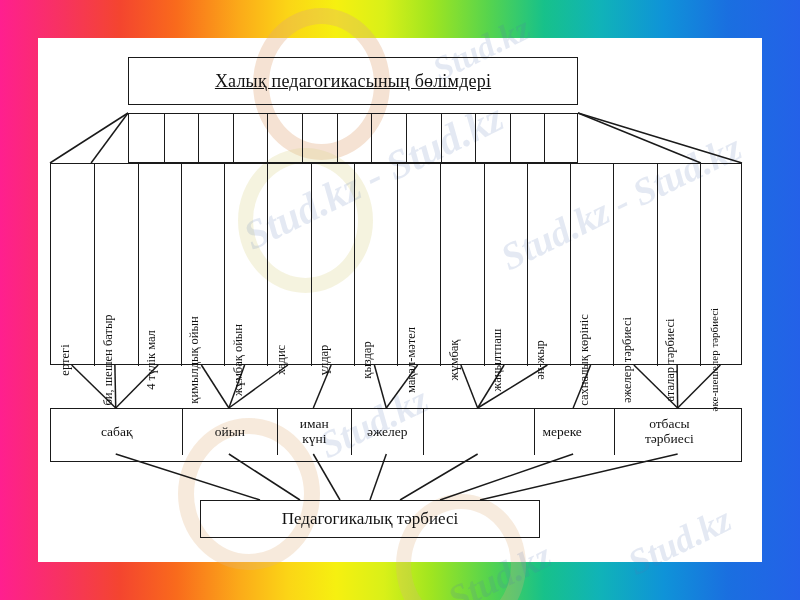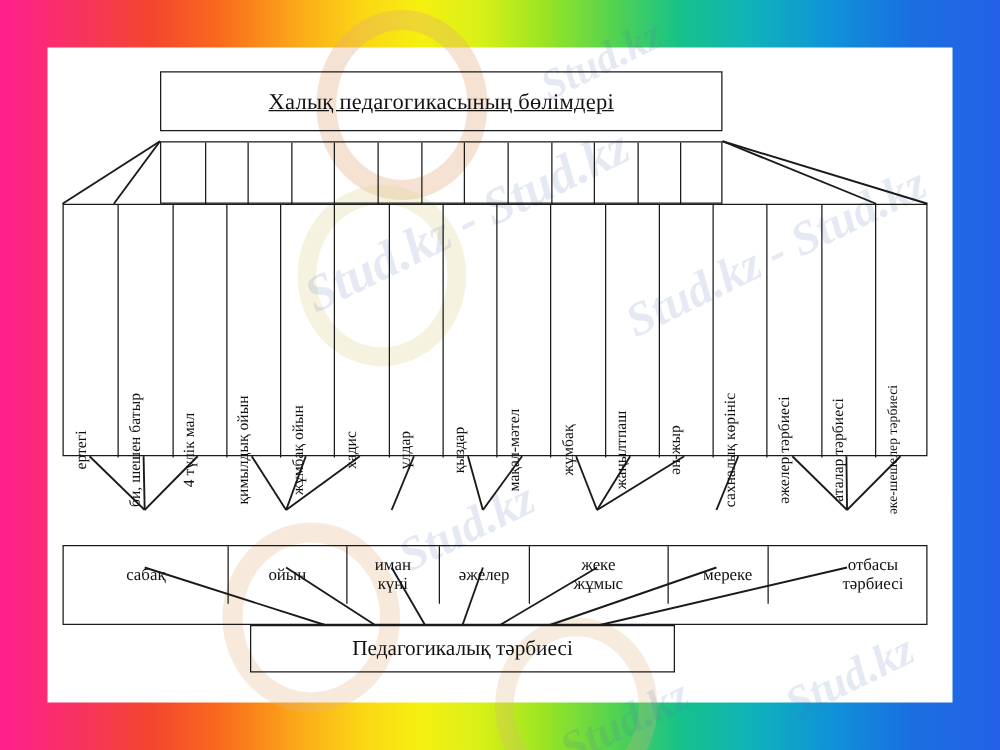--- a/index.html
+++ b/index.html
@@ -43,21 +43,21 @@
   .vlabel{position:absolute;bottom:6px;left:50%;
       transform:translateX(-50%) rotate(-90deg);
       transform-origin:bottom center;
       white-space:nowrap;font-size:12.5px;color:#111;}
   .vcell{position:absolute;top:0;height:202px;overflow:visible;}
 
   #bandBox{left:128px;top:113px;width:450px;height:50px;}
   .bandsep{position:absolute;top:0;height:50px;width:0;
            border-left:1.6px solid #1a1a1a;}
 
-  #rowBox{left:50px;top:408px;width:692px;height:64px;margin-top:28px;}
+  #rowBox{left:50px;top:408px;width:692px;height:54px;}
   .rowsep{position:absolute;top:0;height:46px;width:0;
           border-left:1.6px solid #1a1a1a;}
   .rowlbl{position:absolute;top:0;height:46px;display:flex;
       align-items:center;justify-content:center;text-align:center;
       font-size:13.5px;color:#111;line-height:1.08;}
 
   #procBox{left:200px;top:500px;width:340px;height:38px;}
   #procBox .t{font-size:17px;}
 
   svg#links{position:absolute;left:0;top:0;width:800px;height:600px;
@@ -213,30 +213,26 @@
         <div class="rowsep" style="left: 226.284px;"></div>
         <div class="rowlbl" style="left: 226.284px; width: 74.044px;">
           <div style="white-space: pre-line;">иман
 күні</div>
         </div>
         <div class="rowsep" style="left: 300.328px;"></div>
         <div class="rowlbl" style="left: 300.328px; width: 71.968px;">
           <div style="white-space: pre-line;">әжелер</div>
         </div>
         <div class="rowsep" style="left: 372.296px;"></div>
-        <div class="rowlbl" style="left: 372.296px; width: 110.72px;">
-          <div style="white-space: pre-line;">жеке
-жұмыс</div>
-        </div>
         <div class="rowsep" style="left: 483.016px;"></div>
-        <div class="rowlbl" style="left: 491px; width: 80.272px;">
+        <div class="rowlbl" style="left: 471px; width: 80.272px;">
           <div style="white-space: pre-line;">мереке</div>
         </div>
         <div class="rowsep" style="left: 563.288px;"></div>
-        <div class="rowlbl" style="left: 583px; width: 128.712px;">
+        <div class="rowlbl" style="left: 554px; width: 128.712px;">
           <div style="white-space: pre-line;">отбасы
 тәрбиесі</div>
         </div>
       </div>
 
     <div class="bx" id="procBox">
       <div class="lbl t" style="left:0;top:0;right:0;bottom:0;position:absolute;">Педагогикалық тәрбиесі</div>
     </div>
 
   </div>

